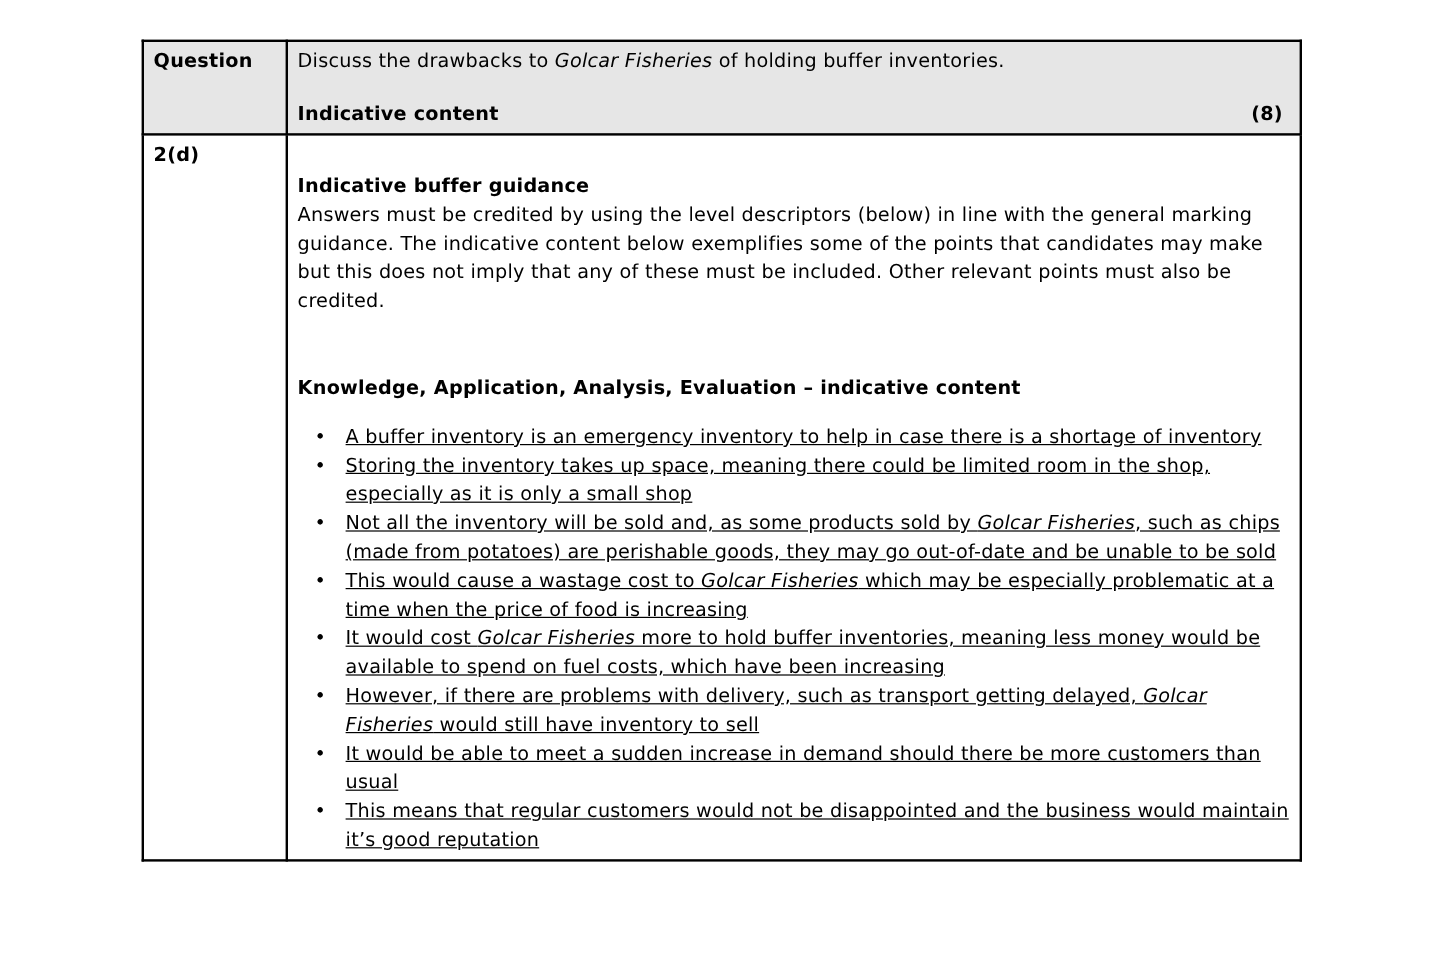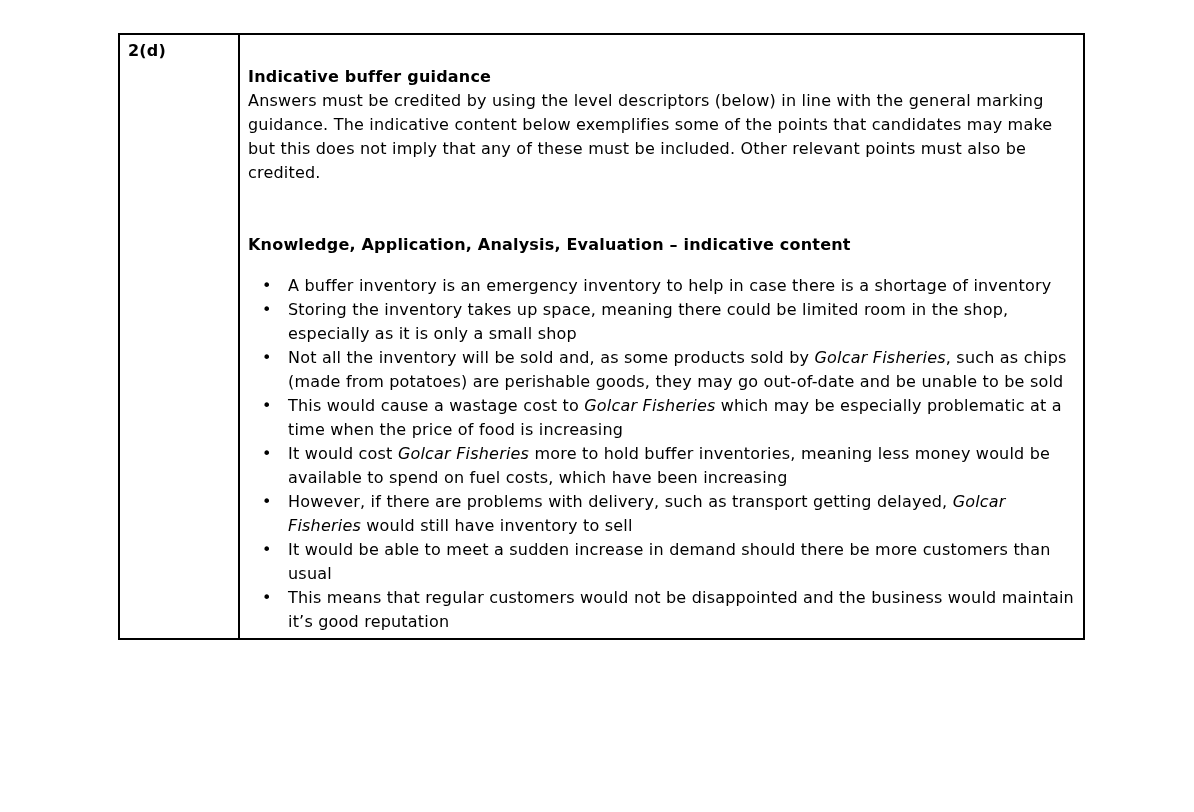--- a/index.html
+++ b/index.html
@@ -51,39 +51,52 @@
   .spacer-mid { height: 48px; }
   .spacer-small { height: 17px; }
   ul.bullets {
     list-style: none;
     margin: 0;
     padding: 0;
   }
   li.bullet {
     position: relative;
     padding-left: 40px;
+    text-decoration: underline;
   }
   li.bullet::before {
     content: "\2022";
     position: absolute;
     left: 14px;
     top: 0;
   }
   em { font-style: italic; }
 </style>
 </head>
 <body>
 
 <div class="sheet">
   <table class="mark-table">
     <colgroup>
         <col class="col-q">
         <col class="col-c">
       </colgroup>
     <tbody>
+        <tr class="row-header">
+      <td class="cell">
+        <span class="bold">Question</span>
+      </td>
+      <td class="cell">
+        <div>Discuss the drawbacks to <em>Golcar Fisheries</em> of holding buffer inventories.</div>
+        <div class="header-bottom-row">
+          <span>Indicative content</span>
+          <span>(8)</span>
+        </div>
+      </td>
+    </tr>
     <tr class="row-body">
       <td class="cell">
         <div class="bold">2(d)</div>
       </td>
       <td class="cell">
         <div class="spacer-top"></div>
         <div class="bold">Indicative buffer guidance</div>
         <div>Answers must be credited by using the level descriptors (below) in line with the general marking guidance. The indicative content below exemplifies some of the points that candidates may make but this does not imply that any of these must be included. Other relevant points must also be credited.</div>
         <div class="spacer-mid"></div>
         <div class="bold">Knowledge, Application, Analysis, Evaluation – indicative content</div>

